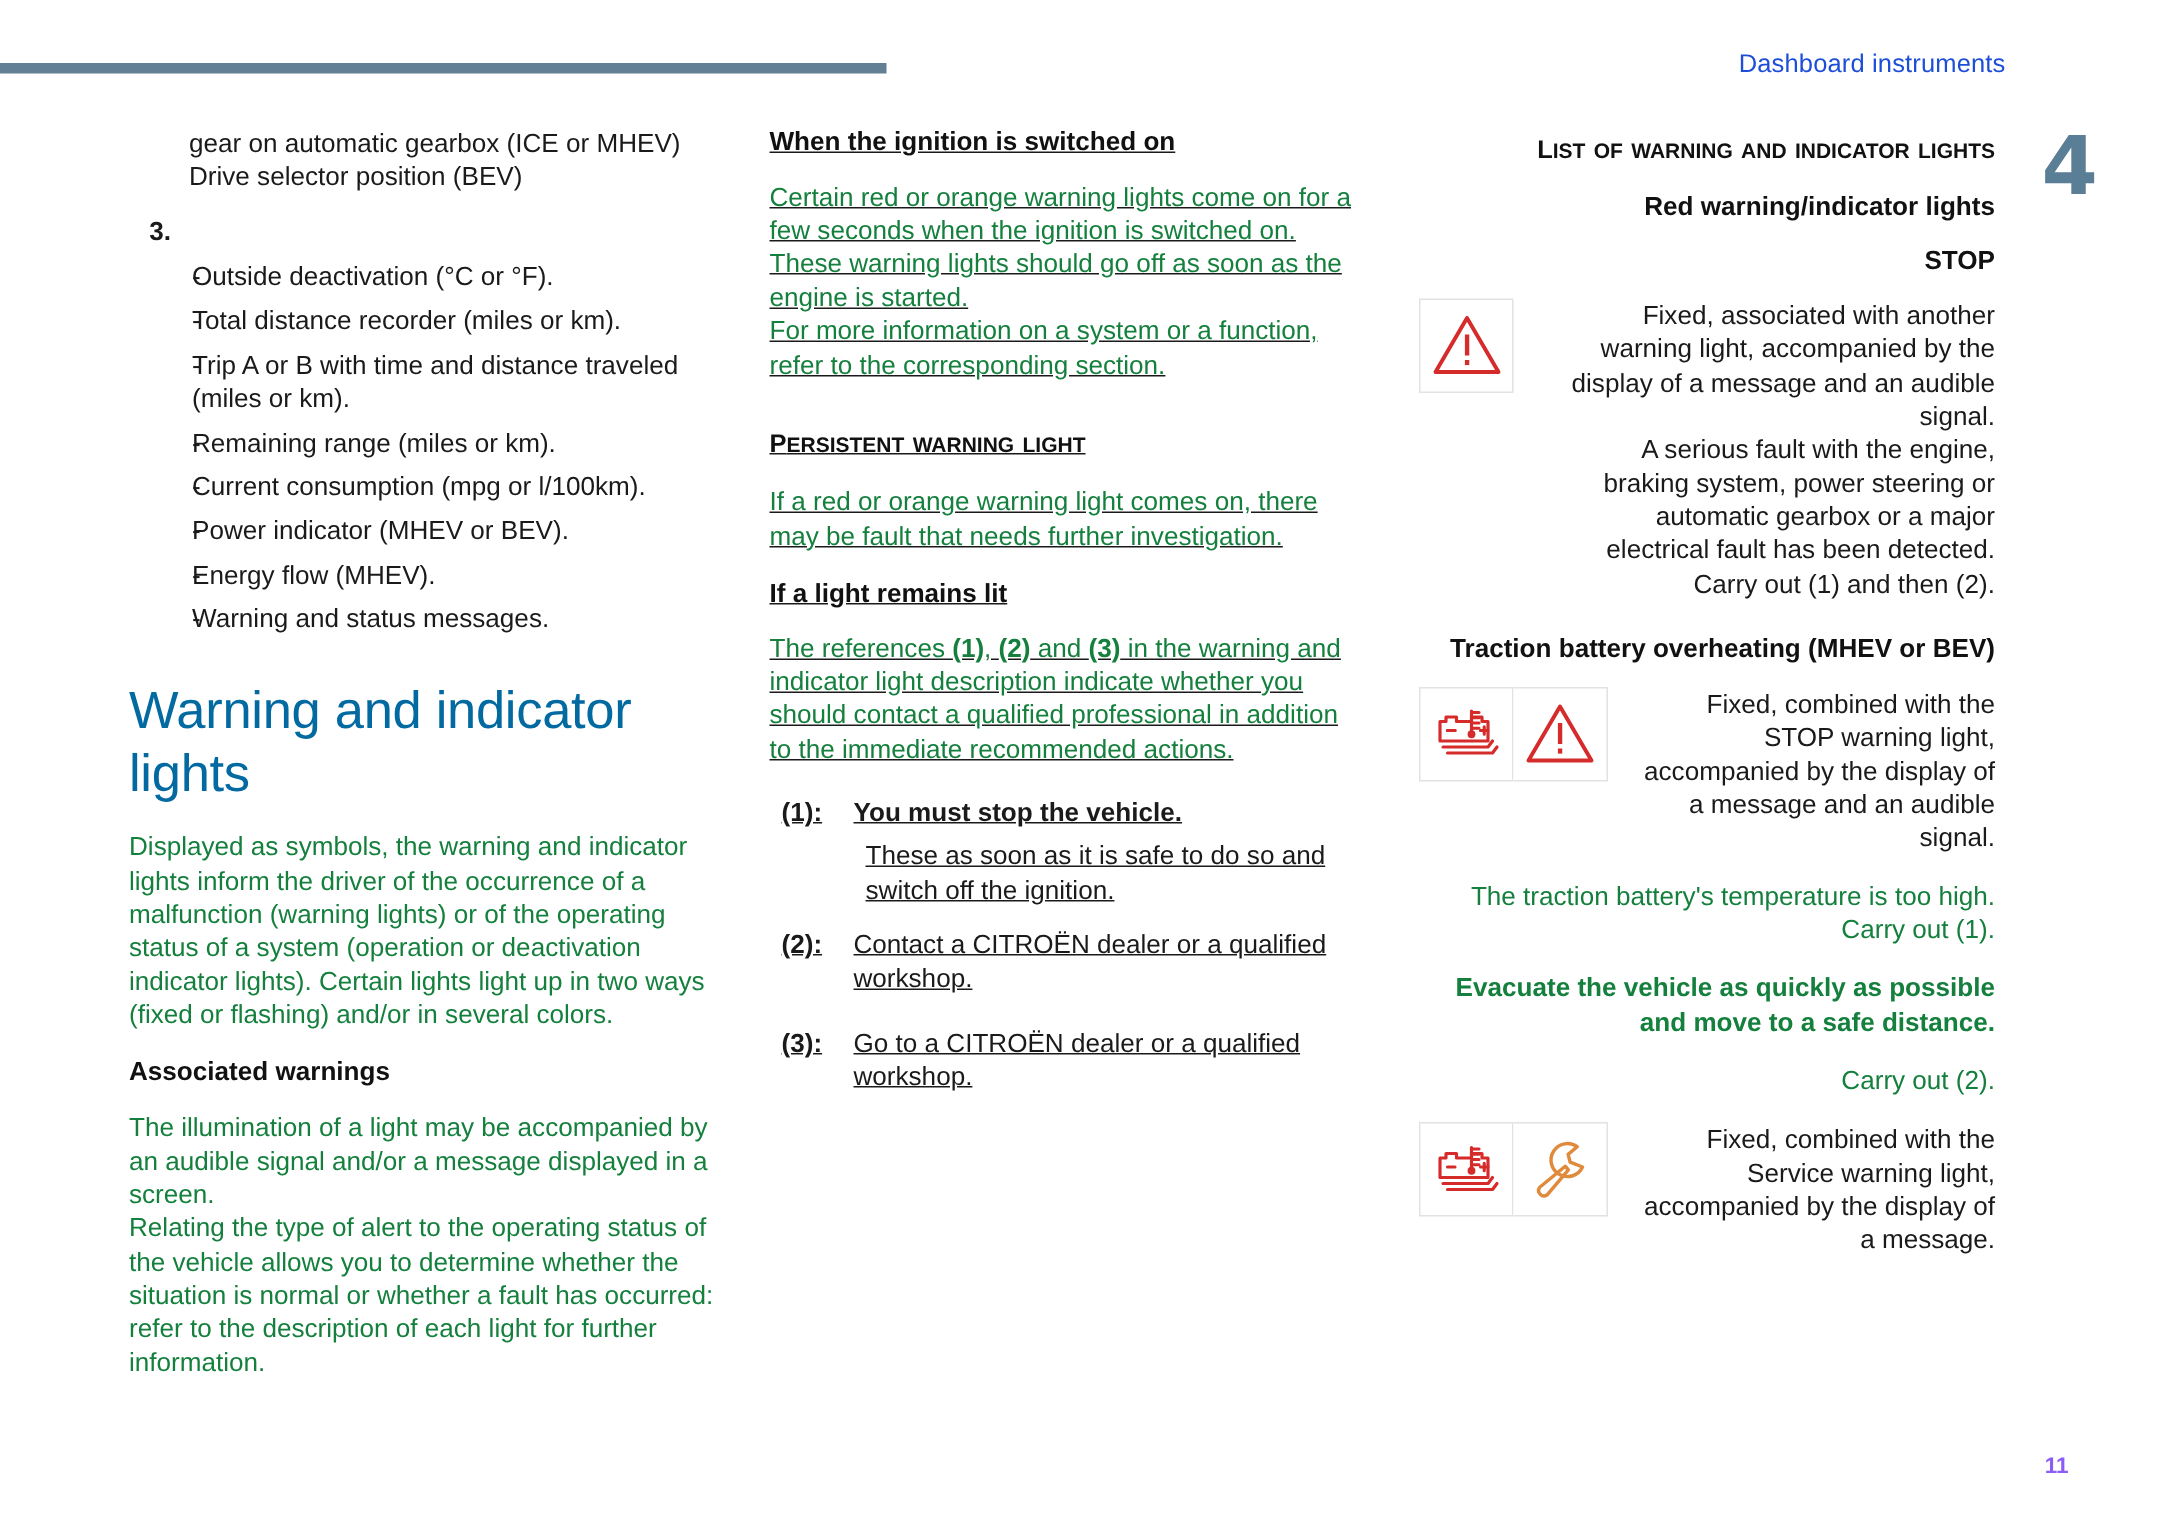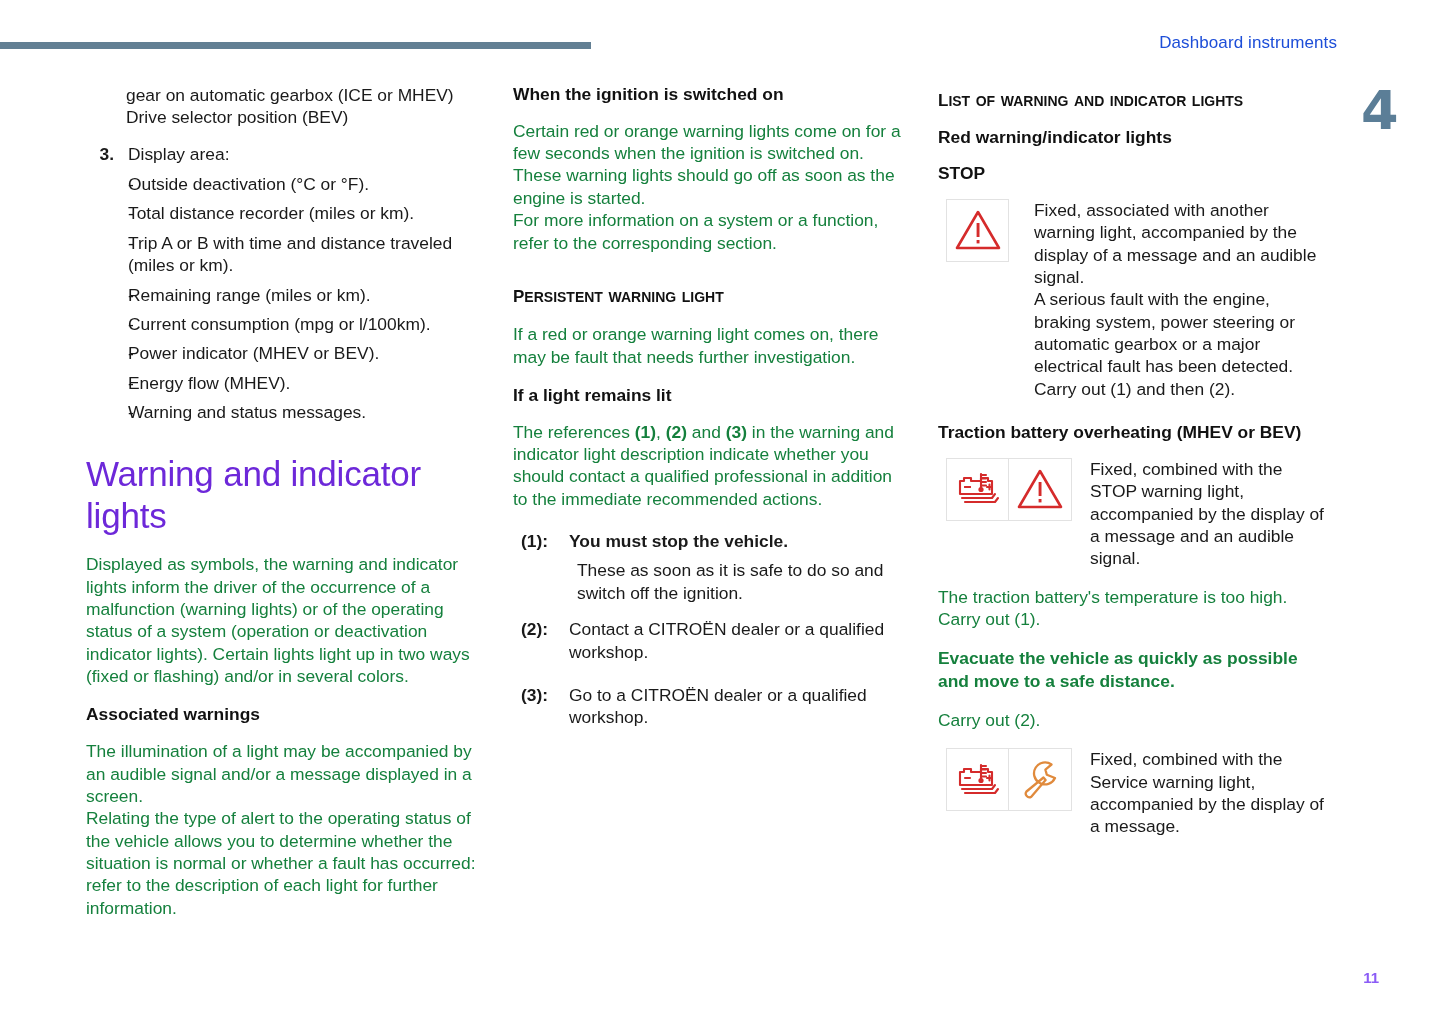--- a/index.html
+++ b/index.html
@@ -52,22 +52,22 @@
     font-weight: bold;
     color: #8b5cf6;
   }
 
   
   .col {
     position: absolute;
     top: 84px;
   }
   .col-1 { left: 86px;  width: 400px; }
-  .col-2 { left: 513px; width: 396px; }
-  .col-3 { left: 938px; width: 392px; }
+  .col-2 { left: 513px; width: 396px; text-decoration: underline; }
+  .col-3 { left: 938px; width: 392px; text-align: right; }
 
   
   p.body {
     margin: 0 0 17px 0;
     font-size: 17.4px;
     line-height: 1.285;
     color: #15803d;
   }
   p.tight { margin-bottom: 0; }
   .b { font-weight: bold; }
@@ -93,21 +93,21 @@
   h2.smallcaps.first { margin-top: 0; }
   
   .sc-big { font-size: 24px; }
   .sc-rest { font-size: 20px; }
 
   h1.section {
     margin: 30px 0 16px 0;
     font-size: 35px;
     font-weight: normal;
     line-height: 1.2;
-    color: #6d28d9;
+    color: #0369a1;
     letter-spacing: -0.2px;
   }
 
   
   .intro-lines {
     margin: 0 0 14px 40px;
     font-size: 17.4px;
     line-height: 1.285;
   }
 
@@ -211,21 +211,20 @@
 
 <div class="col col-1">
 
   <div class="intro-lines">
     <div>gear on automatic gearbox (ICE or MHEV)</div>
     <div>Drive selector position (BEV)</div>
   </div>
 
   <div class="num-item">
     <span class="marker">3.</span>
-    <span class="content">Display area:</span>
   </div>
 
   <ul class="dashes">
     <li>
         <span class="dash">-</span>
         <span class="txt">Outside deactivation (°C or °F).</span>
       </li>
     <li>
         <span class="dash">-</span>
         <span class="txt">Total distance recorder (miles or km).</span>

